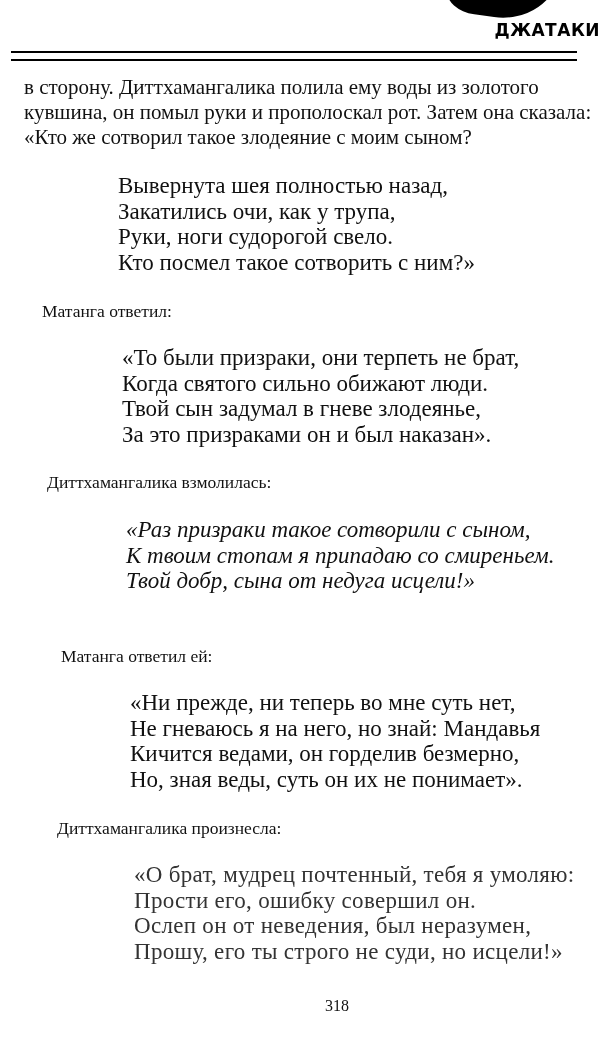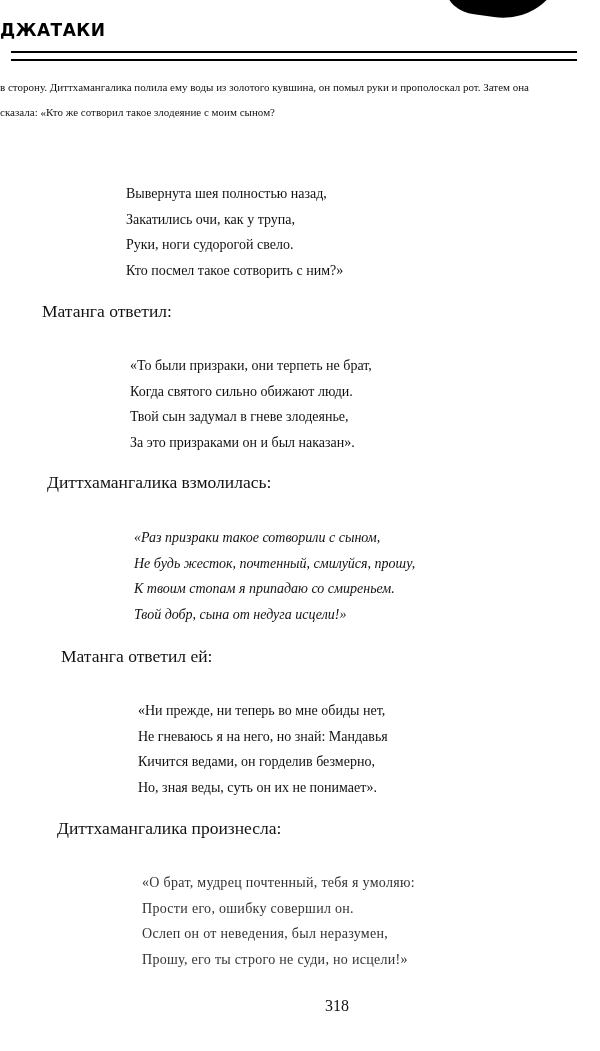--- a/index.html
+++ b/index.html
@@ -23,57 +23,57 @@
       height: 58px;
       background: #000;
       border-radius: 0 0 60px 30px / 0 0 55px 20px;
       transform: rotate(8deg);
     }
     .running-head {
       position: absolute;
       top: 20px;
       left: 0;
       width: 600px;
-      text-align: left;
+      text-align: right;
       font-family: "DejaVu Sans", sans-serif;
       font-size: 17px;
       font-weight: bold;
       letter-spacing: 0.5px;
       color: #000;
     }
     .rule {
       position: absolute;
       left: 11px;
       width: 566px;
       height: 2px;
       background: #000;
     }
     .rule.r1 { top: 51px; }
     .rule.r2 { top: 59px; }
     .prose {
       position: absolute;
-      left: 0;
+      left: 24px;
       top: 75px;
       width: 568px;
-      font-size: 11px;
+      font-size: 21px;
       line-height: 25px;
       margin: 0;
     }
     .speaker {
       position: absolute;
       font-size: 17.5px;
       line-height: 25px;
       margin: 0;
       white-space: nowrap;
     }
     .verse {
       position: absolute;
-      font-size: 14px;
+      font-size: 23px;
       line-height: 25.5px;
-      margin: 8px;
+      margin: 0;
       white-space: nowrap;
     }
     .verse .line { display: block; }
     .faded { color: #333; letter-spacing: 0.3px; }
     .page-number {
       position: absolute;
       top: 997px;
       left: 0;
       width: 600px;
       text-align: center;
@@ -104,28 +104,27 @@
 <div class="verse" style="left:122px; top:345px;">
   <span class="line">«То были призраки, они терпеть не брат,</span>
   <span class="line">Когда святого сильно обижают люди.</span>
   <span class="line">Твой сын задумал в гневе злодеянье,</span>
   <span class="line">За это призраками он и был наказан».</span>
 </div>
 
 <p class="speaker" style="left:47px; top:470px;">Диттхамангалика взмолилась:</p>
 <div class="verse" style="left:126px; top:517px;font-style:italic;">
   <span class="line">«Раз призраки такое сотворили с сыном,</span>
-  <span class="line">Не будь жесток, почтенный, смилуйся, прошу,</span>
   <span class="line">К твоим стопам я припадаю со смиреньем.</span>
   <span class="line">Твой добр, сына от недуга исцели!»</span>
 </div>
 
 <p class="speaker" style="left:61px; top:644px;">Матанга ответил ей:</p>
 <div class="verse" style="left:130px; top:690px;">
-  <span class="line">«Ни прежде, ни теперь во мне обиды нет,</span>
+  <span class="line">«Ни прежде, ни теперь во мне суть нет,</span>
   <span class="line">Не гневаюсь я на него, но знай: Мандавья</span>
   <span class="line">Кичится ведами, он горделив безмерно,</span>
   <span class="line">Но, зная веды, суть он их не понимает».</span>
 </div>
 
 <p class="speaker" style="left:57px; top:816px;">Диттхамангалика произнесла:</p>
 <div class="verse faded" style="left:134px; top:862px;">
   <span class="line">«О брат, мудрец почтенный, тебя я умоляю:</span>
   <span class="line">Прости его, ошибку совершил он.</span>
   <span class="line">Ослеп он от неведения, был неразумен,</span>

